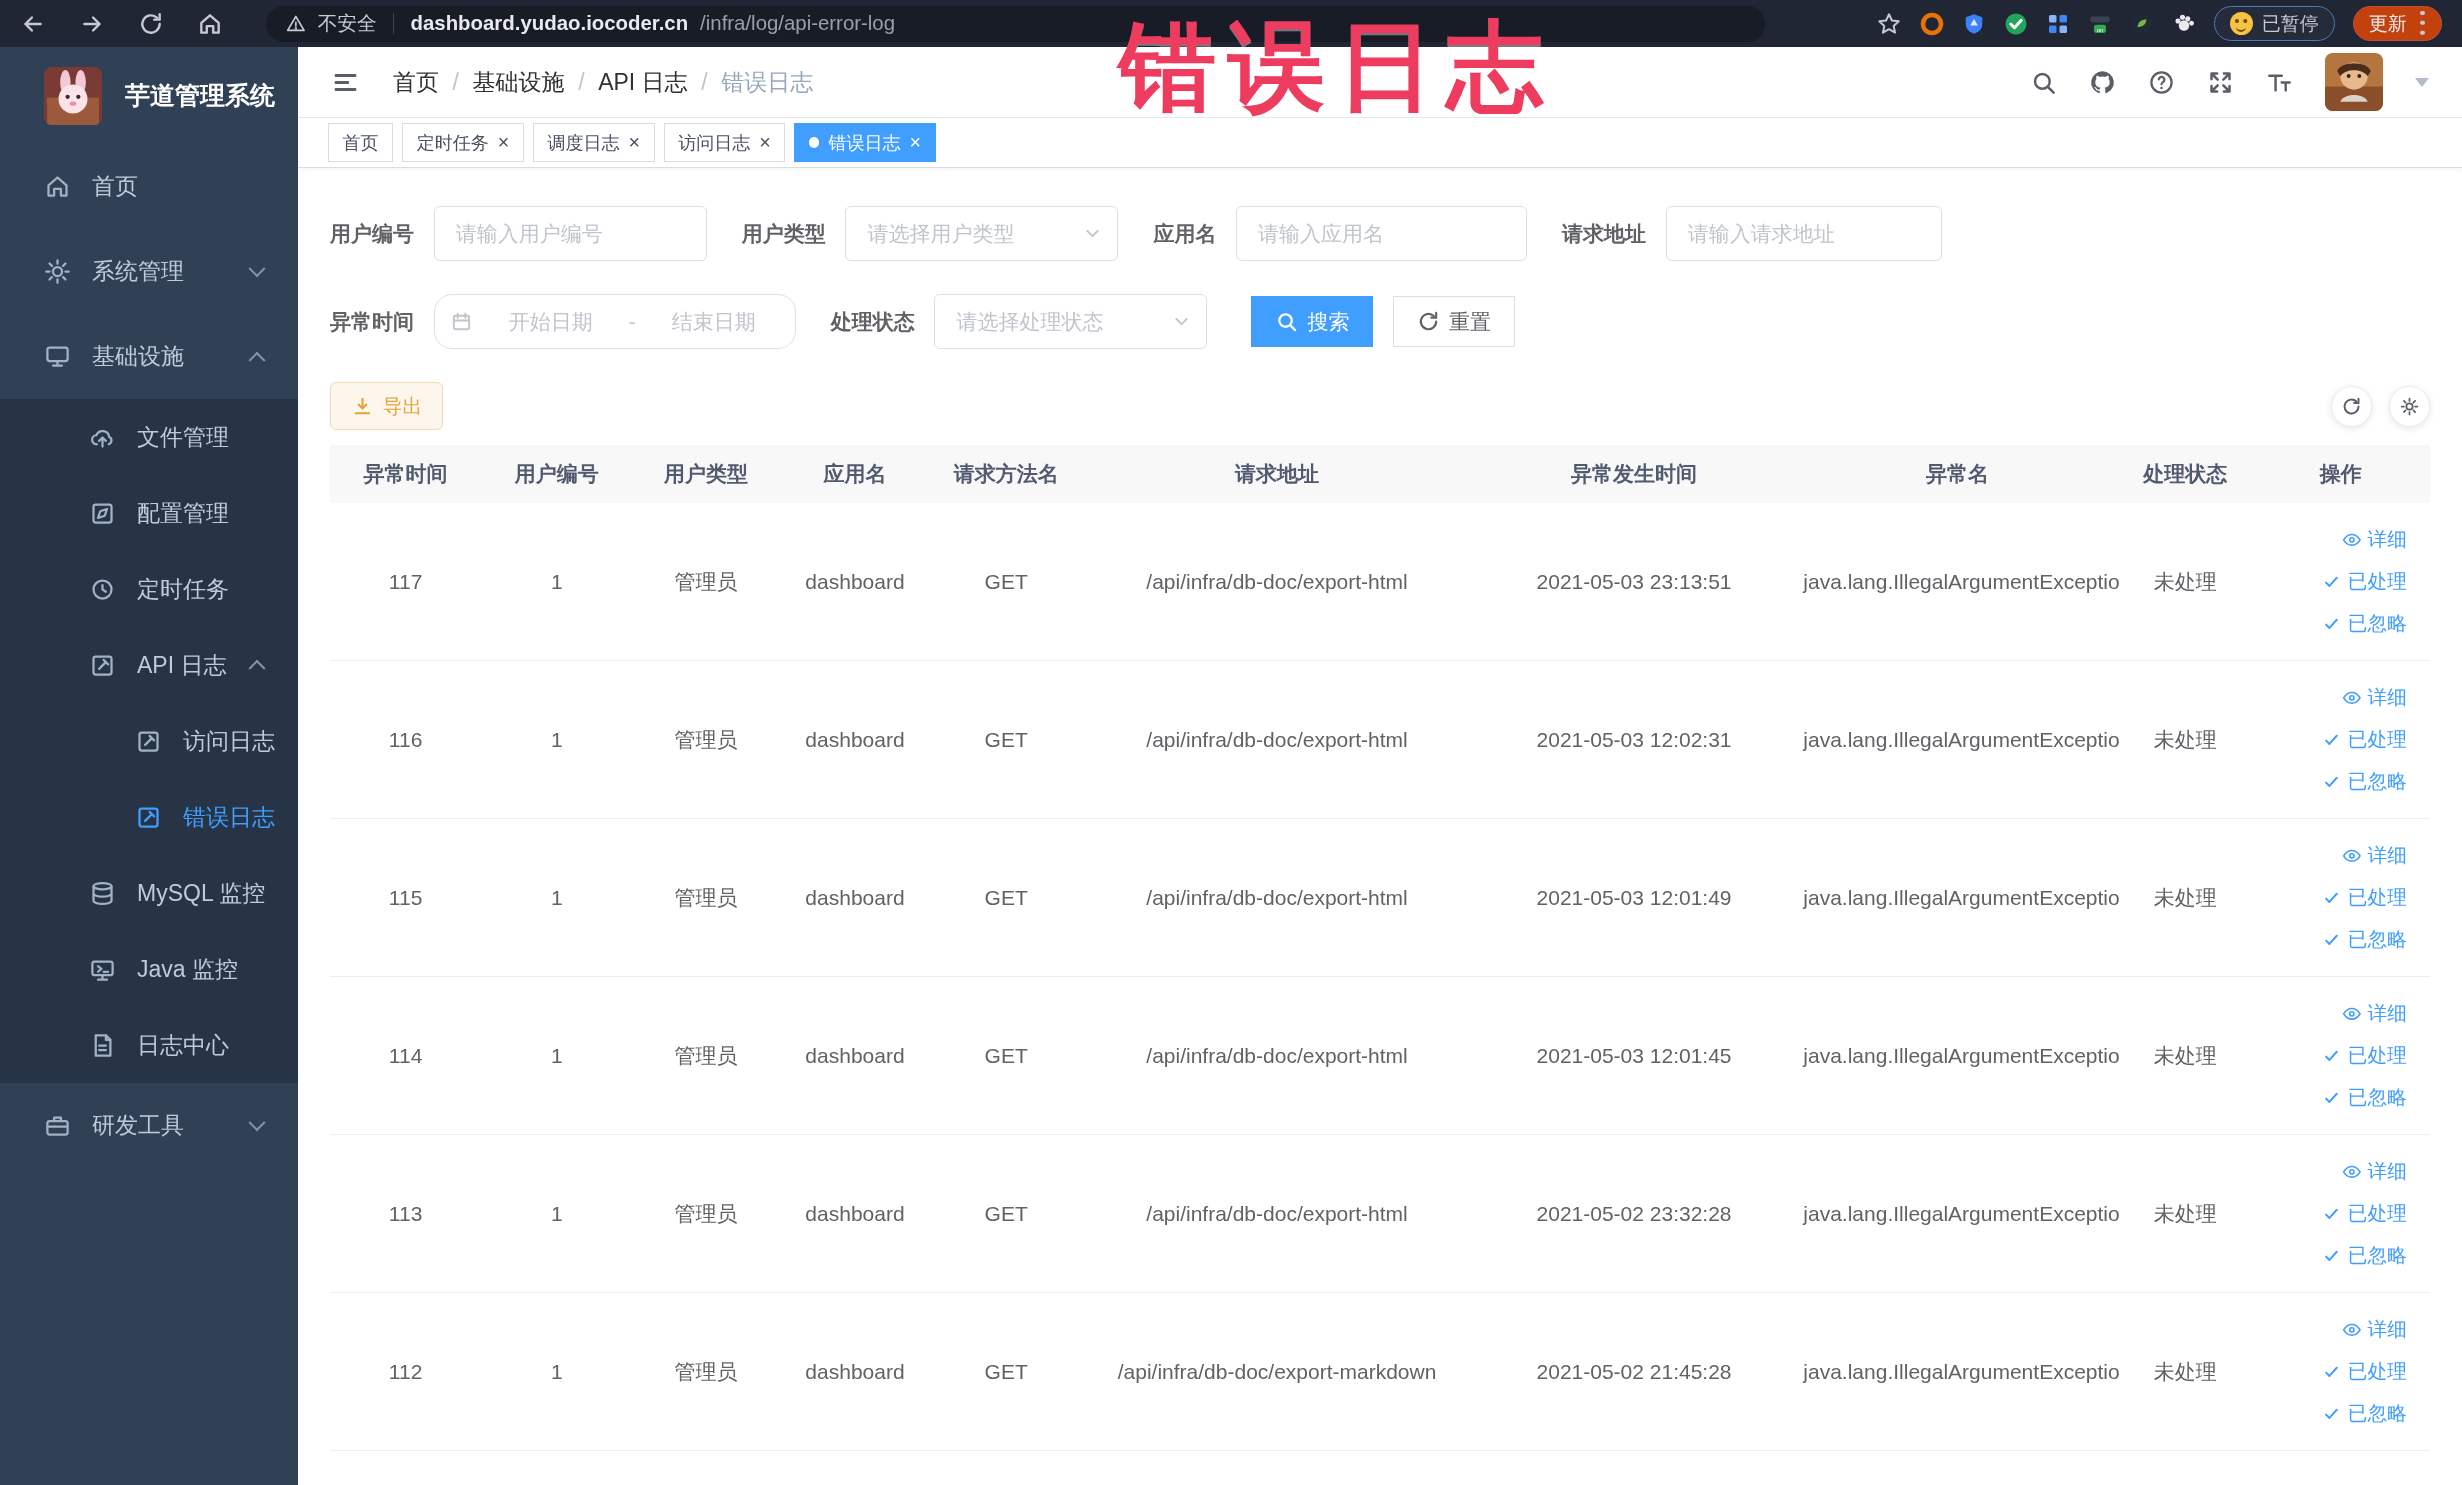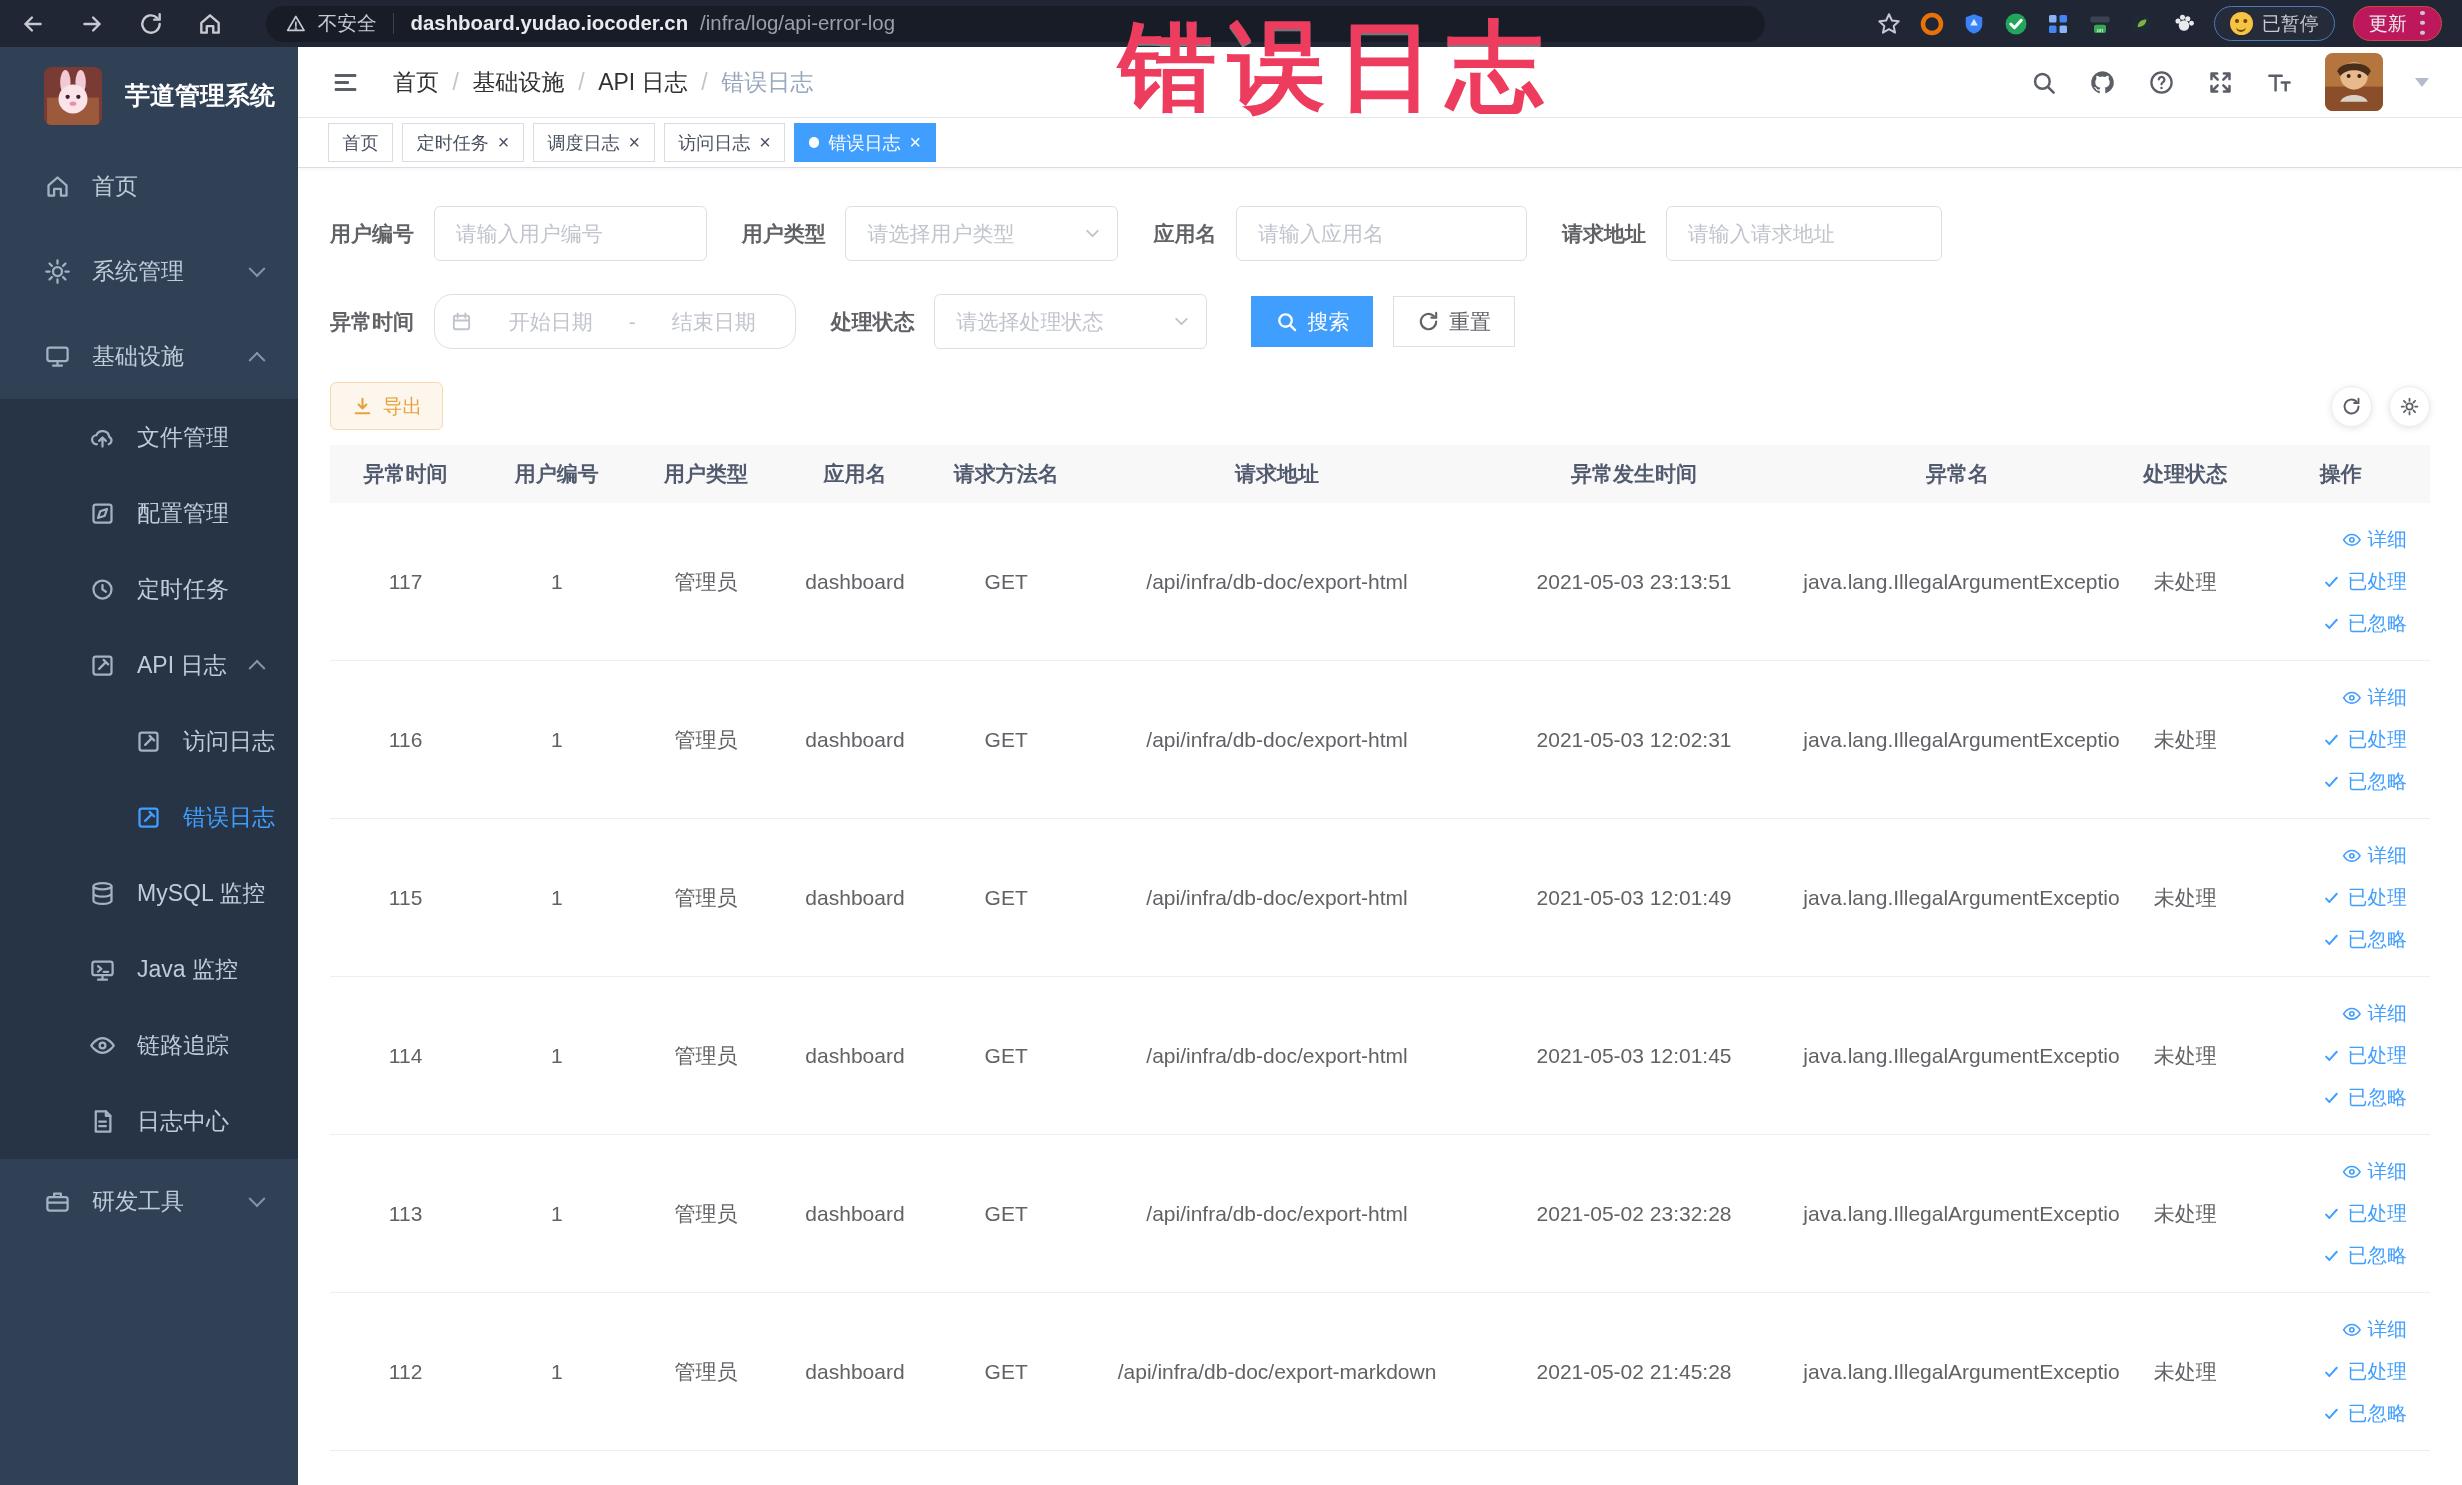--- a/index.html
+++ b/index.html
@@ -16,21 +16,21 @@
   .addr-warn { width:19.7px; height:19.7px; color:#c6cad3; }
   .addr-sec { font-size:19.7px; color:#c6cad3; }
   .addr-div { width:0.8px; height:21px; background:#3c4350; margin:0 4.5px; }
   .addr-host { font-size:20.4px; color:#e8eaed; font-weight:600; }
   .addr-path { font-size:20.4px; color:#9aa0a6; font-weight:400; }
   .bar-right { margin-left:auto; display:flex; align-items:center; gap:18px; }
   .ext-ico { width:24px; height:24px; border-radius:6px; flex:0 0 auto; cursor:pointer; }
   .pill { height:35px; border-radius:17.4px; display:flex; align-items:center; gap:9px;
     padding:0 15px; font-size:19px; cursor:pointer; }
   .pill-paused { border:1.5px solid #4a7ab8; color:#c6cad3; background:#252b38; }
-  .pill-update { border:1.5px solid #c14f3c; color:#e8eaed; background:#be185d; }
+  .pill-update { border:1.5px solid #c14f3c; color:#e8eaed; background:#c2410c; }
   .emoji-dot { width:23px; height:23px; border-radius:50%; background:#f6c344; position:relative; }
   .emoji-dot::before { content:""; position:absolute; left:5.3px; top:6.8px; width:3.8px; height:3.8px;
     border-radius:50%; background:#6b4a00; box-shadow:8.3px 0 0 #6b4a00; }
   .emoji-dot::after { content:""; position:absolute; left:6px; top:13.6px; width:10.6px; height:4.5px;
     border-bottom:2.3px solid #6b4a00; border-radius:0 0 7.6px 7.6px; }
   .kebab { width:7.6px; height:29px; position:relative; cursor:pointer; margin-left:3px; }
   .kebab::before { content:""; position:absolute; left:1.5px; top:1.5px; width:4.5px; height:4.5px;
     border-radius:50%; background:#c6cad3; box-shadow:0 9.8px 0 #c6cad3, 0 19.7px 0 #c6cad3; }
 
   
@@ -307,27 +307,20 @@
     </div>
     <div class="menu-item lvl1">
       <svg class="mi" viewBox="0 0 24 24" fill="none" stroke="currentColor" stroke-width="2" stroke-linejoin="round">
           <rect x="3" y="5" width="18" height="12" rx="2"></rect>
           <path d="M8 21h8M12 17v4" stroke-linecap="round"></path>
           <path d="M8 9l3 2.5L8 14M13 14h4" stroke-linecap="round"></path>
         </svg>
       <span>Java 监控</span>
     </div>
     <div class="menu-item lvl1">
-      <svg class="mi" viewBox="0 0 24 24" fill="none" stroke="currentColor" stroke-width="2">
-          <path d="M2 12s4-6.5 10-6.5S22 12 22 12s-4 6.5-10 6.5S2 12 2 12z"></path>
-          <circle cx="12" cy="12" r="2.6"></circle>
-        </svg>
-      <span>链路追踪</span>
-    </div>
-    <div class="menu-item lvl1">
       <svg class="mi" viewBox="0 0 24 24" fill="none" stroke="currentColor" stroke-width="2" stroke-linejoin="round">
           <path d="M6 3h9l4 4v14H6z"></path>
           <path d="M15 3v4h4M9 12h6M9 16h6" stroke-linecap="round"></path>
         </svg>
       <span>日志中心</span>
     </div>
   </div>
 
   <div class="menu-item lvl0">
     <svg class="mi" viewBox="0 0 24 24" fill="none" stroke="currentColor" stroke-width="2" stroke-linejoin="round">

